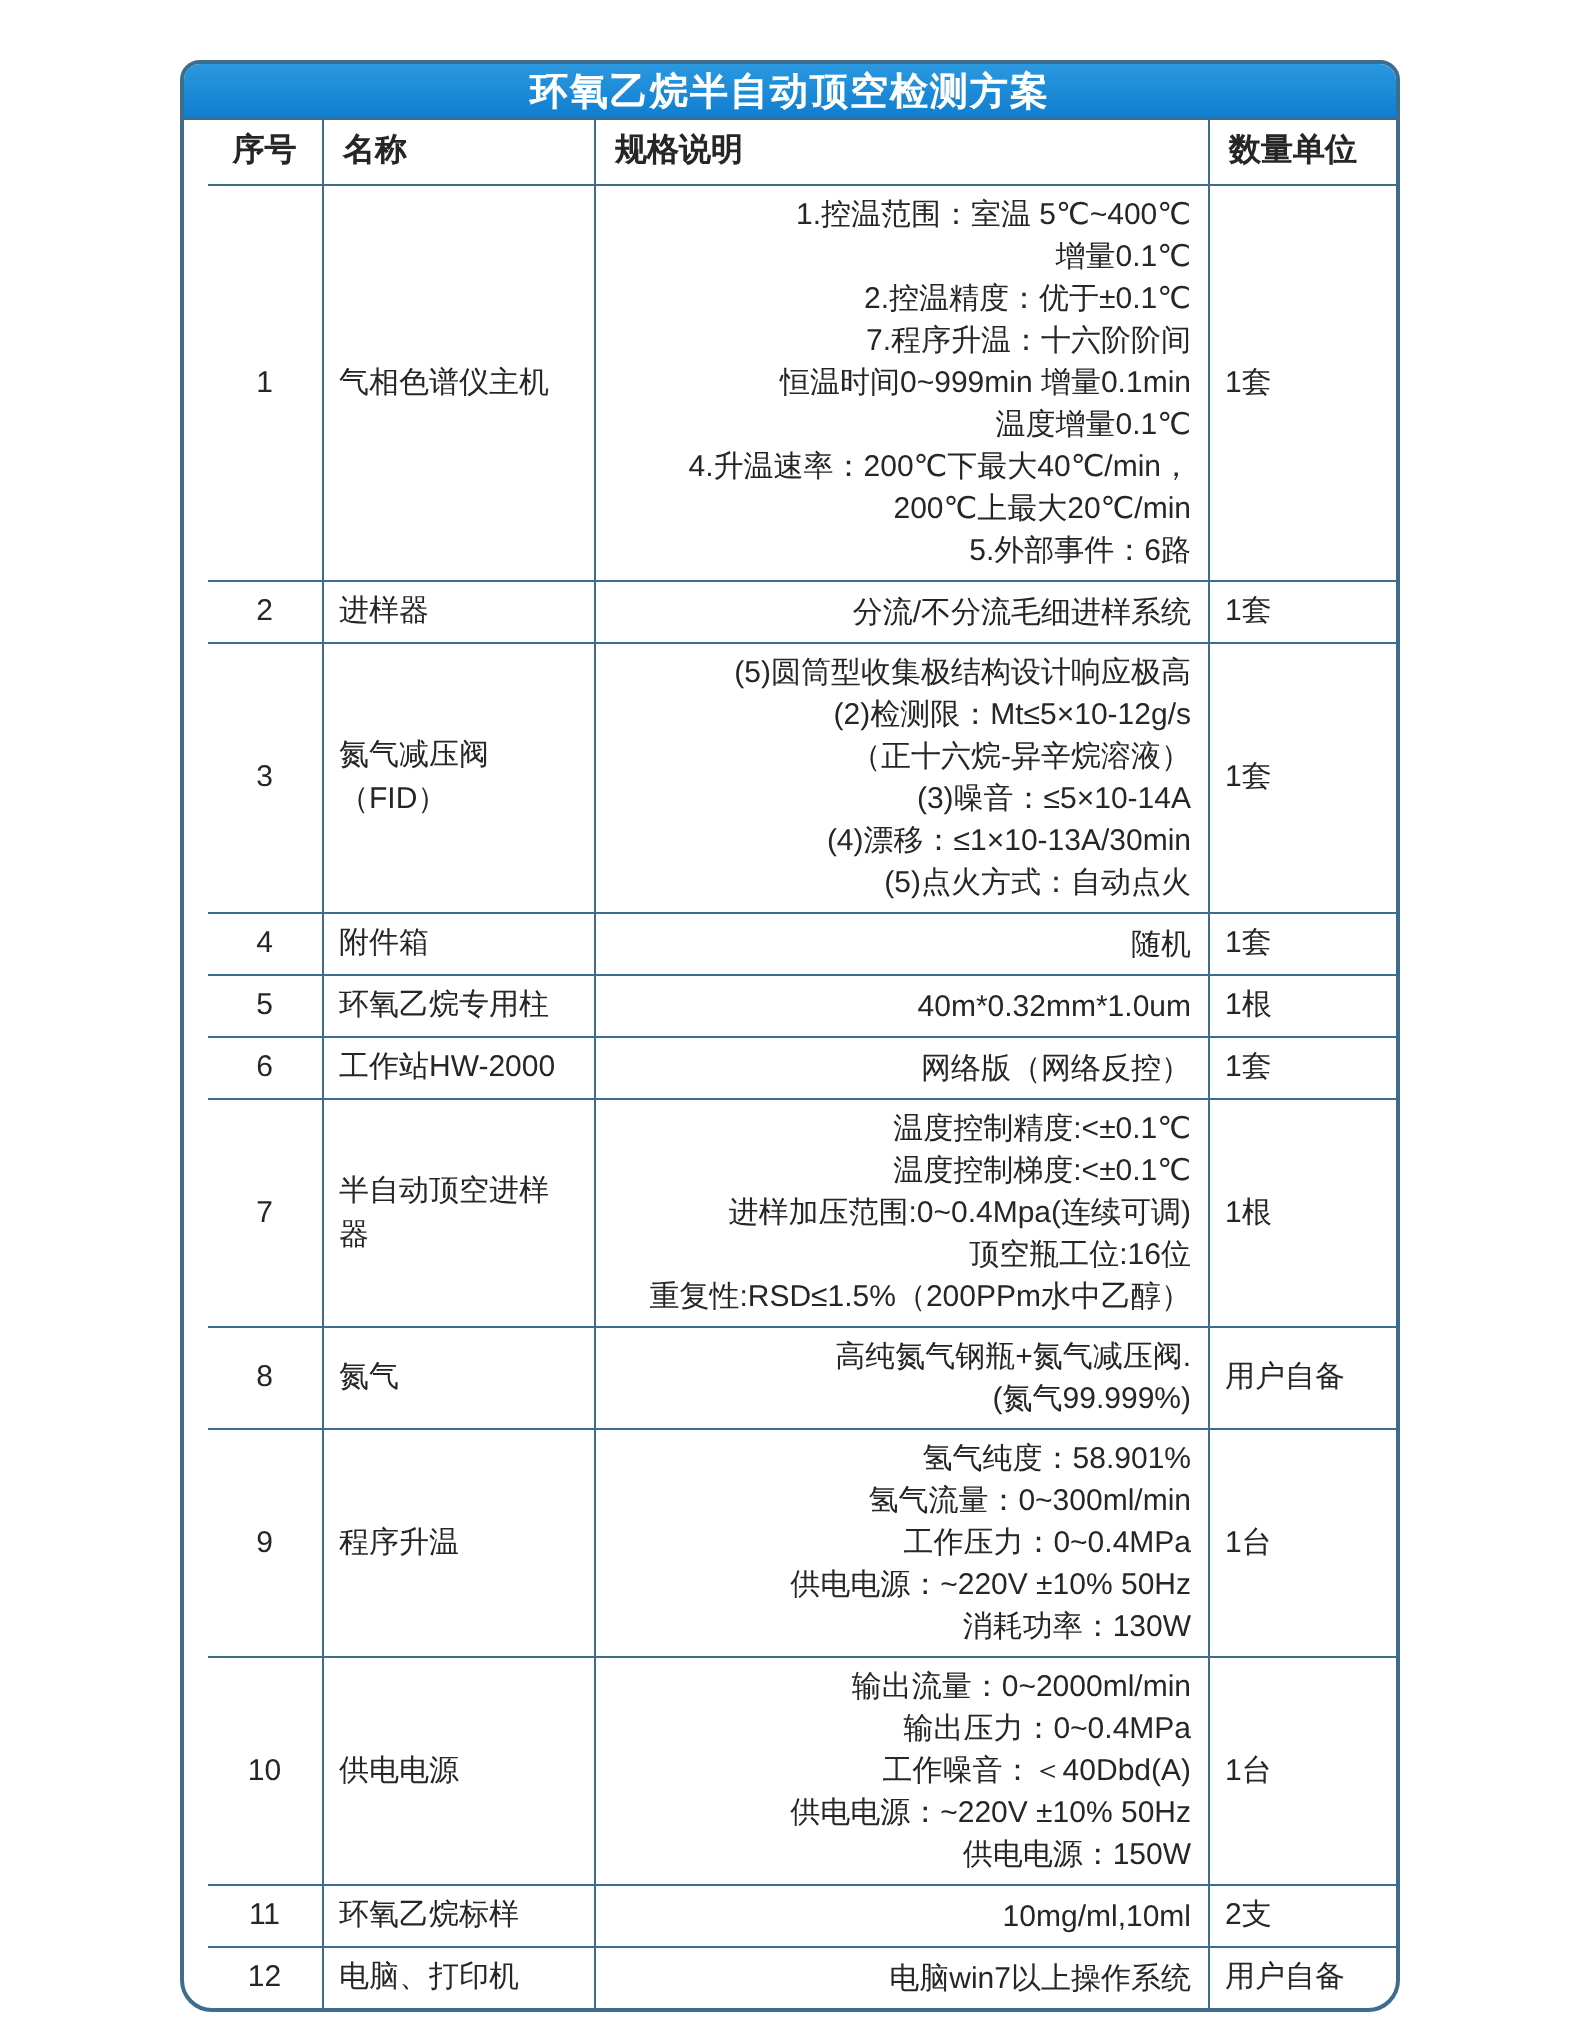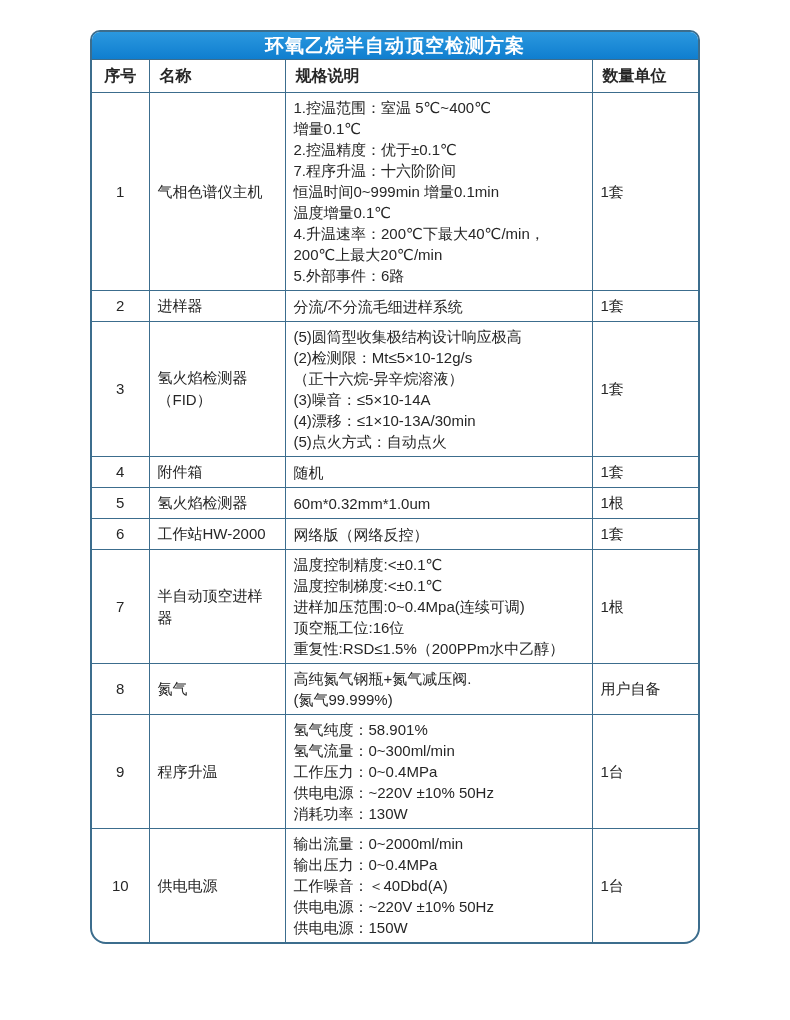--- a/index.html
+++ b/index.html
@@ -33,40 +33,41 @@
     justify-content: center;
     border-bottom: 1px solid #3c6d8d;
   }
   table.spec {
     width: 100%;
     border-collapse: collapse;
     table-layout: fixed;
     font-size: 15px;
     color: #262626;
     border-style: hidden; 
+    margin-left: 12px;
   }
   table.spec th, table.spec td {
     border: 1px solid #3c6d8d;
     vertical-align: middle;
     padding: 4px 8px;
     line-height: 22px;
     overflow: hidden;
   }
   table.spec th {
     font-weight: 700;
     font-size: 16px;
     text-align: left;
     padding: 5px 8px 5px 10px;
     white-space: nowrap;
   }
   table.spec th.c-no { text-align: center; padding: 5px 2px; }
   td.c-no { text-align: center; }
   td.c-name { padding-left: 10px; line-height: 20px; }
   td.c-qty { padding-left: 10px; white-space: nowrap; }
-  td.c-spec { padding: 5px 4px 5px 8px; }
+  td.c-spec { padding: 5px 4px 5px 8px; text-align: right; }
   .spec-line { line-height: 21px; white-space: nowrap; }
 </style>
 </head>
 <body>
 
 <div class="card">
   <div class="title-bar">
     <span>环氧乙烷半自动顶空检测方案</span>
   </div>
   <table class="spec">
@@ -106,21 +107,21 @@
     <td class="c-no">2</td>
     <td class="c-name">进样器</td>
     <td class="c-spec">
             <div class="spec-line">分流/不分流毛细进样系统</div>
           </td>
     <td class="c-qty">1套</td>
   </tr>
 
   <tr>
     <td class="c-no">3</td>
-    <td class="c-name">氢火焰检测器（FID）</td>
+    <td class="c-name">氮气减压阀（FID）</td>
     <td class="c-spec">
             <div class="spec-line">(5)圆筒型收集极结构设计响应极高</div>
             <div class="spec-line">(2)检测限：Mt≤5×10-12g/s</div>
             <div class="spec-line">（正十六烷-异辛烷溶液）</div>
             <div class="spec-line">(3)噪音：≤5×10-14A</div>
             <div class="spec-line">(4)漂移：≤1×10-13A/30min</div>
             <div class="spec-line">(5)点火方式：自动点火</div>
           </td>
     <td class="c-qty">1套</td>
   </tr>
@@ -129,23 +130,23 @@
     <td class="c-no">4</td>
     <td class="c-name">附件箱</td>
     <td class="c-spec">
             <div class="spec-line">随机</div>
           </td>
     <td class="c-qty">1套</td>
   </tr>
 
   <tr>
     <td class="c-no">5</td>
-    <td class="c-name">氢火焰检测器</td>
-    <td class="c-spec">
-            <div class="spec-line">60m*0.32mm*1.0um</div>
+    <td class="c-name">环氧乙烷专用柱</td>
+    <td class="c-spec">
+            <div class="spec-line">40m*0.32mm*1.0um</div>
           </td>
     <td class="c-qty">1根</td>
   </tr>
 
   <tr>
     <td class="c-no">6</td>
     <td class="c-name">工作站HW-2000</td>
     <td class="c-spec">
             <div class="spec-line">网络版（网络反控）</div>
           </td>
@@ -194,16 +195,32 @@
     <td class="c-spec">
             <div class="spec-line">输出流量：0~2000ml/min</div>
             <div class="spec-line">输出压力：0~0.4MPa</div>
             <div class="spec-line">工作噪音：＜40Dbd(A)</div>
             <div class="spec-line">供电电源：~220V ±10% 50Hz</div>
             <div class="spec-line">供电电源：150W</div>
           </td>
     <td class="c-qty">1台</td>
   </tr>
 
-
+  <tr>
+    <td class="c-no">11</td>
+    <td class="c-name">环氧乙烷标样</td>
+    <td class="c-spec">
+            <div class="spec-line">10mg/ml,10ml</div>
+          </td>
+    <td class="c-qty">2支</td>
+  </tr>
+
+  <tr>
+    <td class="c-no">12</td>
+    <td class="c-name">电脑、打印机</td>
+    <td class="c-spec">
+            <div class="spec-line">电脑win7以上操作系统</div>
+          </td>
+    <td class="c-qty">用户自备</td>
+  </tr>
 </tbody>
   </table>
 </div>
 
 </body></html>

